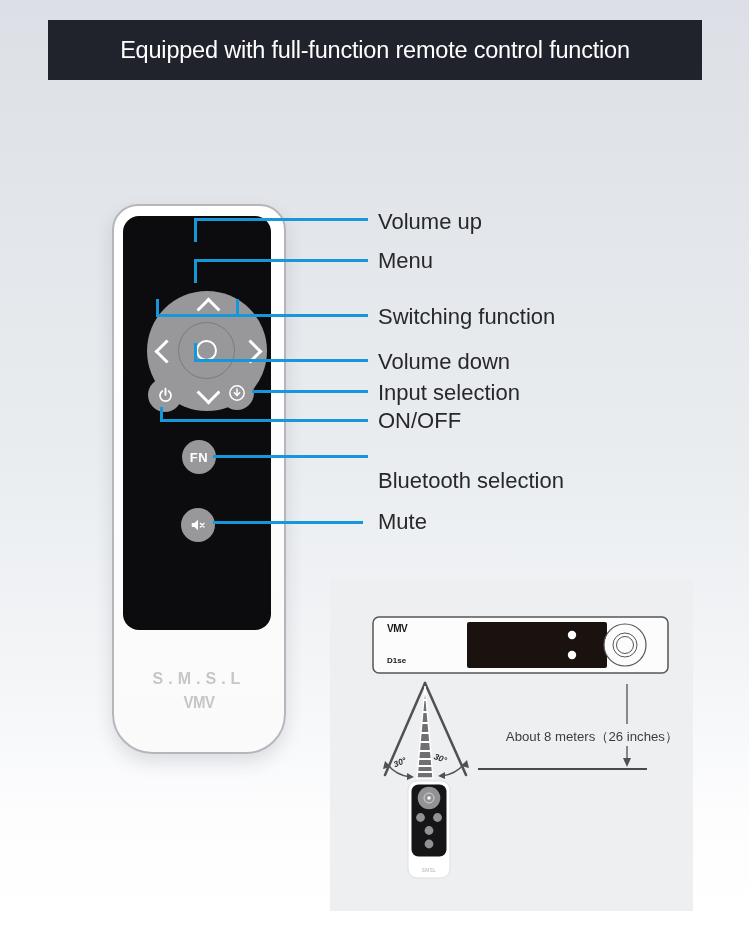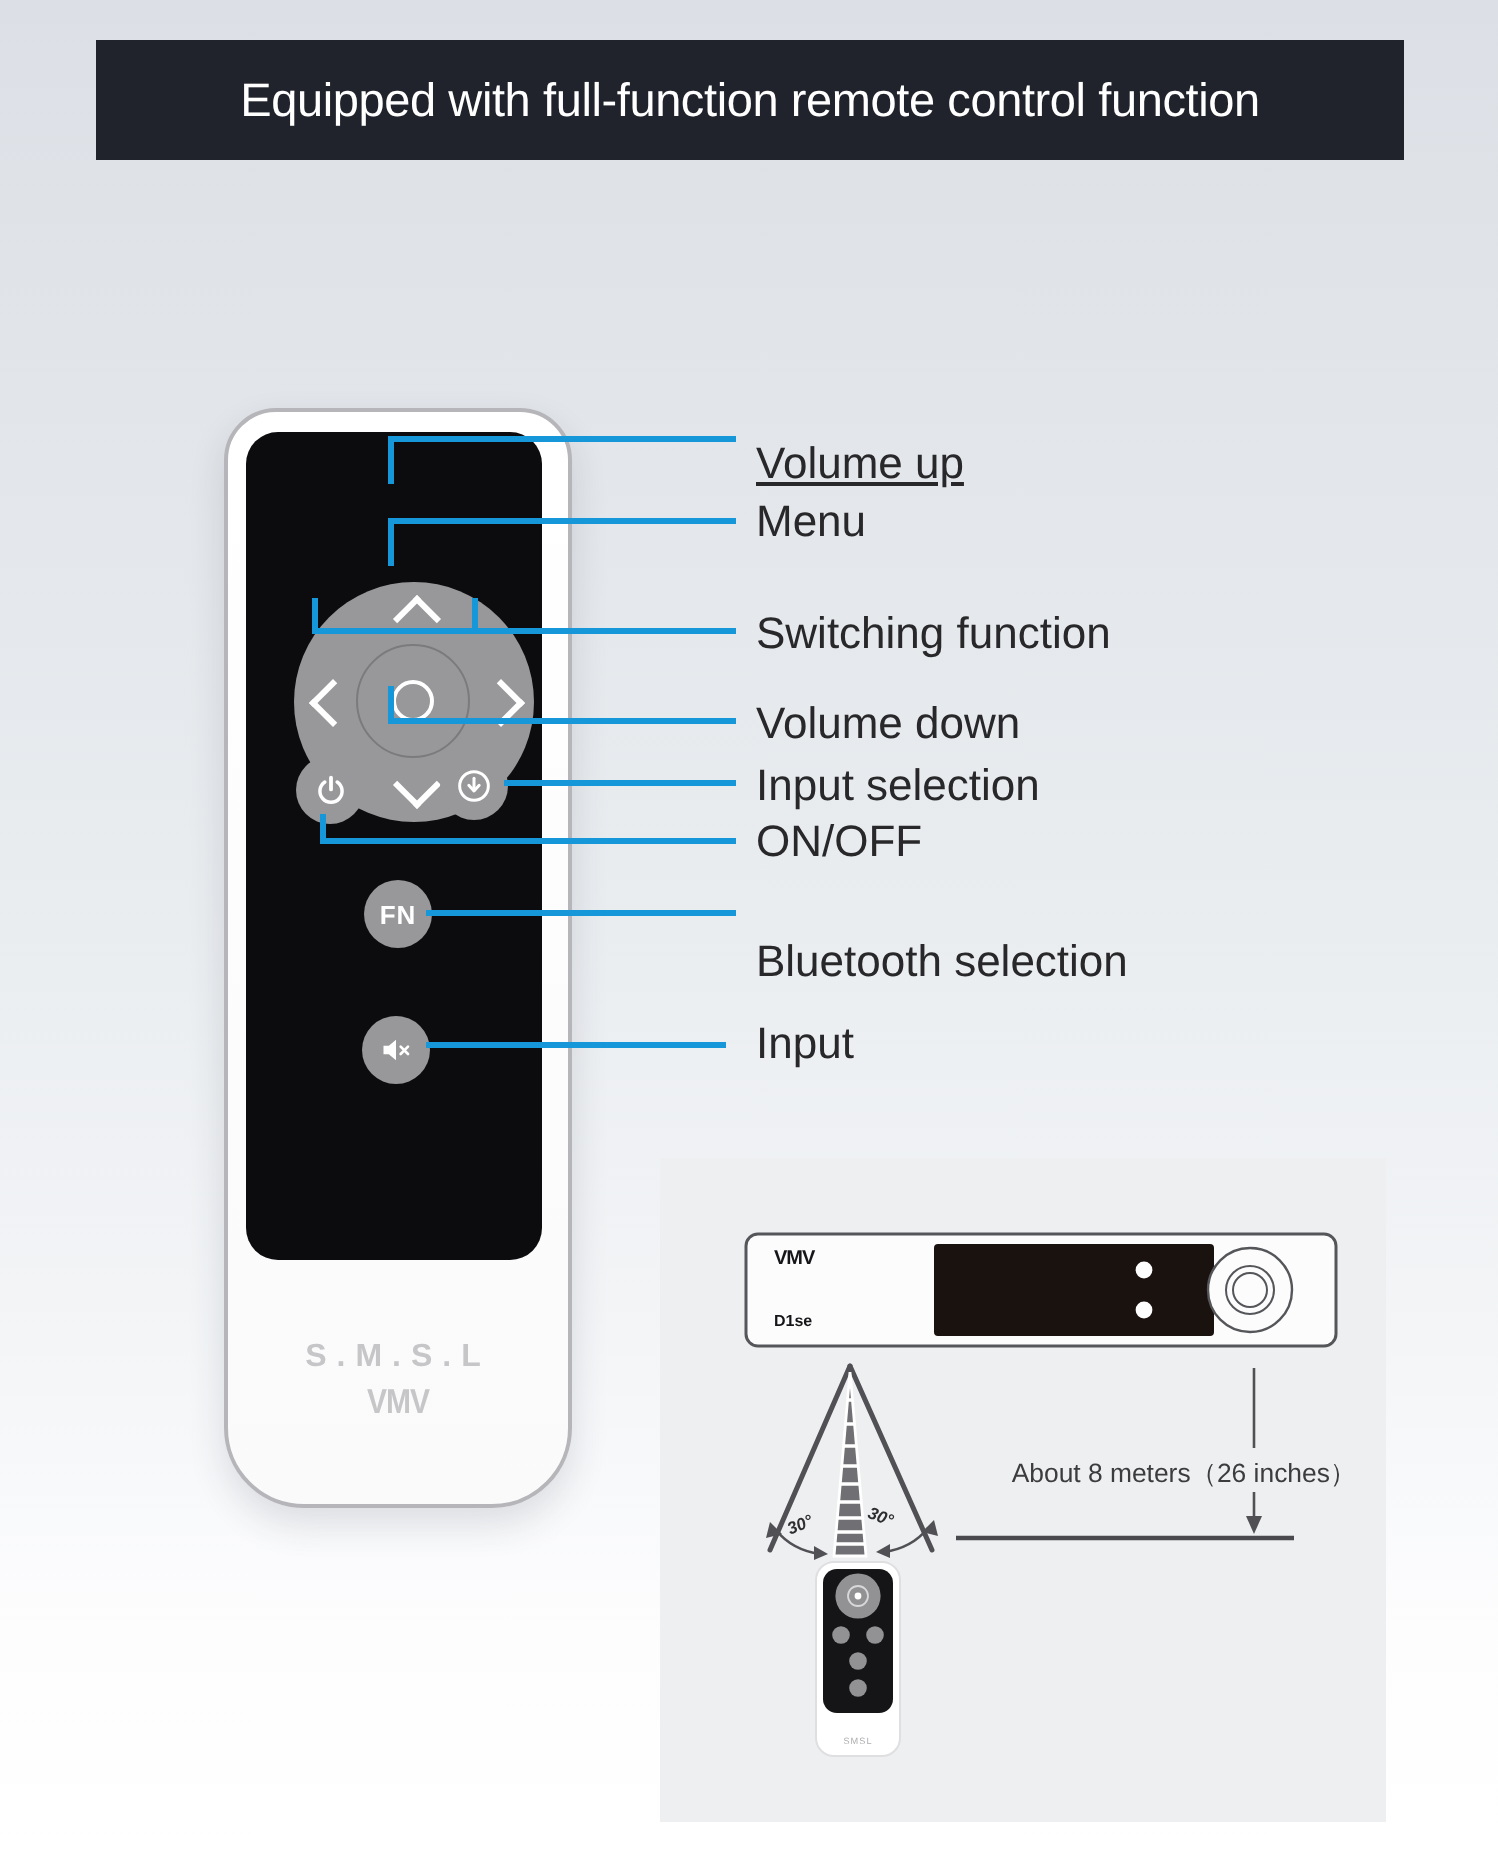--- a/index.html
+++ b/index.html
@@ -96,28 +96,28 @@
   <div class="cline vln" style="left:236px;top:299px;height:17px;"></div>
   <div class="cline hln" style="left:156px;top:314px;width:212px;"></div>
   <div class="cline vln" style="left:194px;top:343px;height:19px;"></div>
   <div class="cline hln" style="left:194px;top:359px;width:174px;"></div>
   <div class="cline hln" style="left:252px;top:390px;width:116px;"></div>
   <div class="cline vln" style="left:160px;top:407px;height:15px;"></div>
   <div class="cline hln" style="left:160px;top:419px;width:208px;"></div>
   <div class="cline hln" style="left:213px;top:455px;width:155px;"></div>
   <div class="cline hln" style="left:213px;top:521px;width:150px;"></div>
 
-  <span class="clabel" style="top:219px;text-decoration:underline;">Volume up</span>
+  <span class="clabel" style="top:209px;">Volume up</span>
   <span class="clabel" style="top:248px;">Menu</span>
   <span class="clabel" style="top:349px;">Volume down</span>
   <span class="clabel" style="top:304px;">Switching function</span>
   <span class="clabel" style="top:380px;">Input selection</span>
   <span class="clabel" style="top:408px;">ON/OFF</span>
   <span class="clabel" style="top:468px;">Bluetooth selection</span>
-  <span class="clabel" style="top:509px;">Input</span>
+  <span class="clabel" style="top:509px;">Mute</span>
 
   <div class="range-panel">
     <svg width="363" height="332" viewBox="0 0 363 332">
 
       <g>
         <rect x="43" y="38" width="295" height="56" rx="6" fill="#fcfcfd" stroke="#55565a" stroke-width="1.5"></rect>
         <rect x="137" y="43" width="140" height="46" rx="2" fill="#1a120f"></rect>
         <text x="57" y="53" font-size="10" font-weight="bold" letter-spacing="-0.5" fill="#16161a">VMV</text>
         <text x="57" y="84" font-size="8" font-weight="bold" fill="#16161a">D1se</text>
         <circle cx="242" cy="56" r="4.2" fill="#ffffff"></circle>

